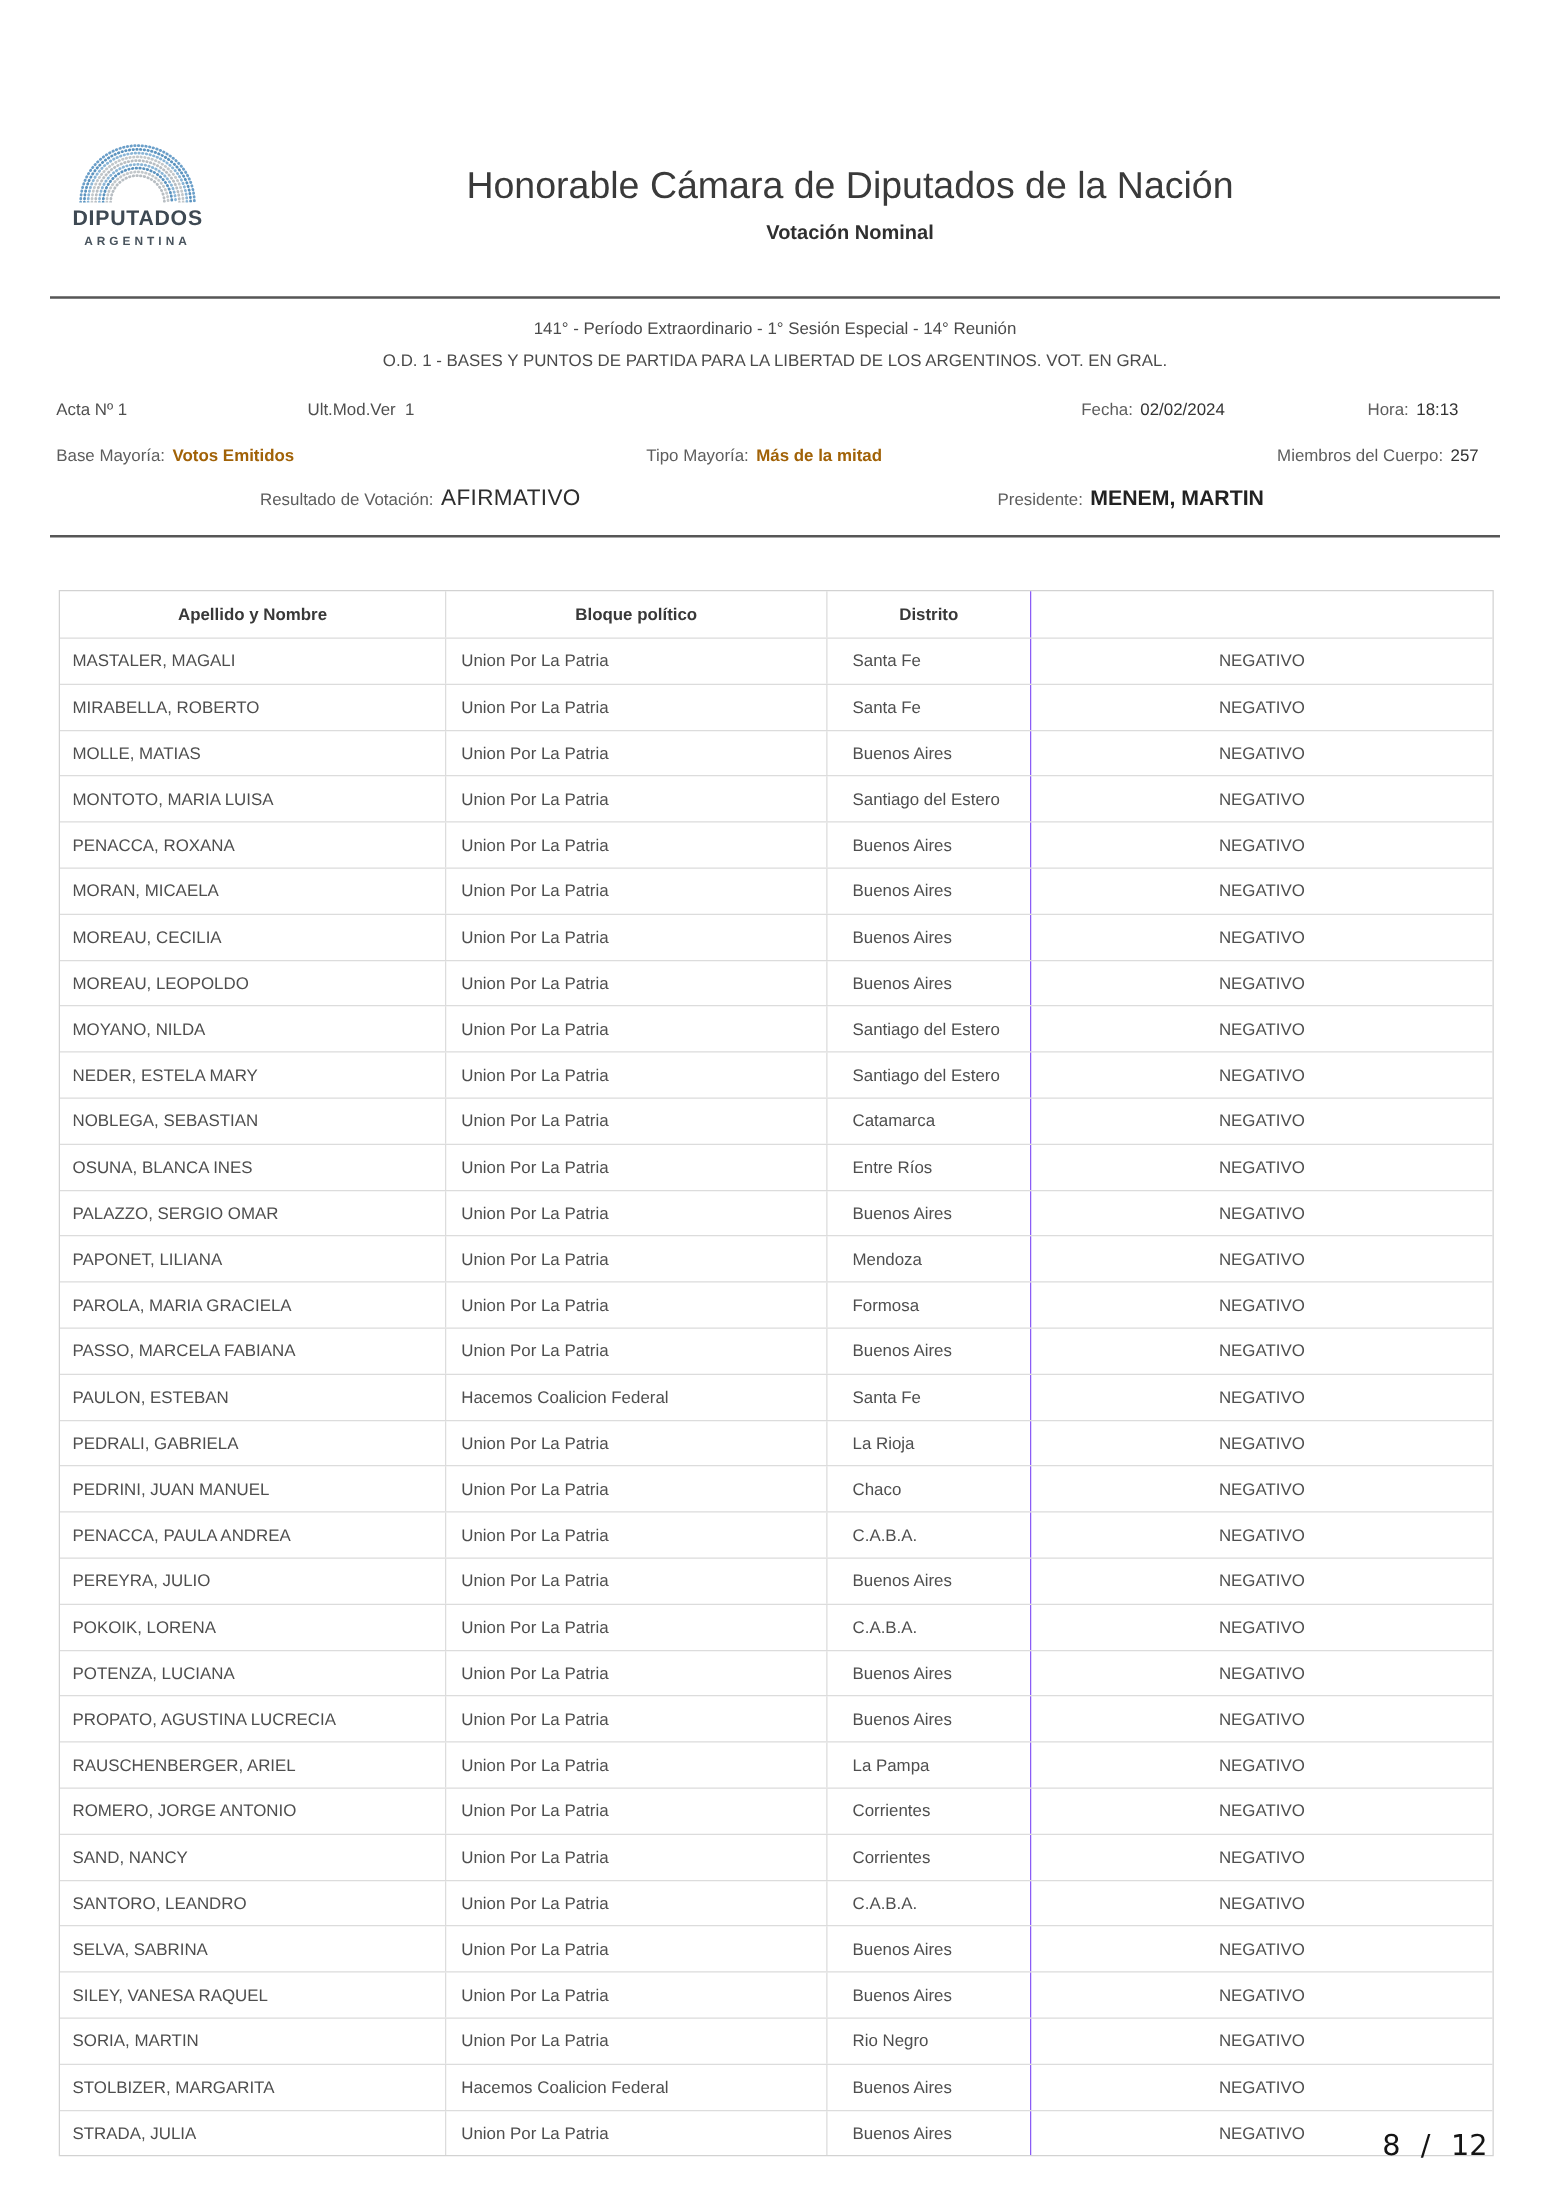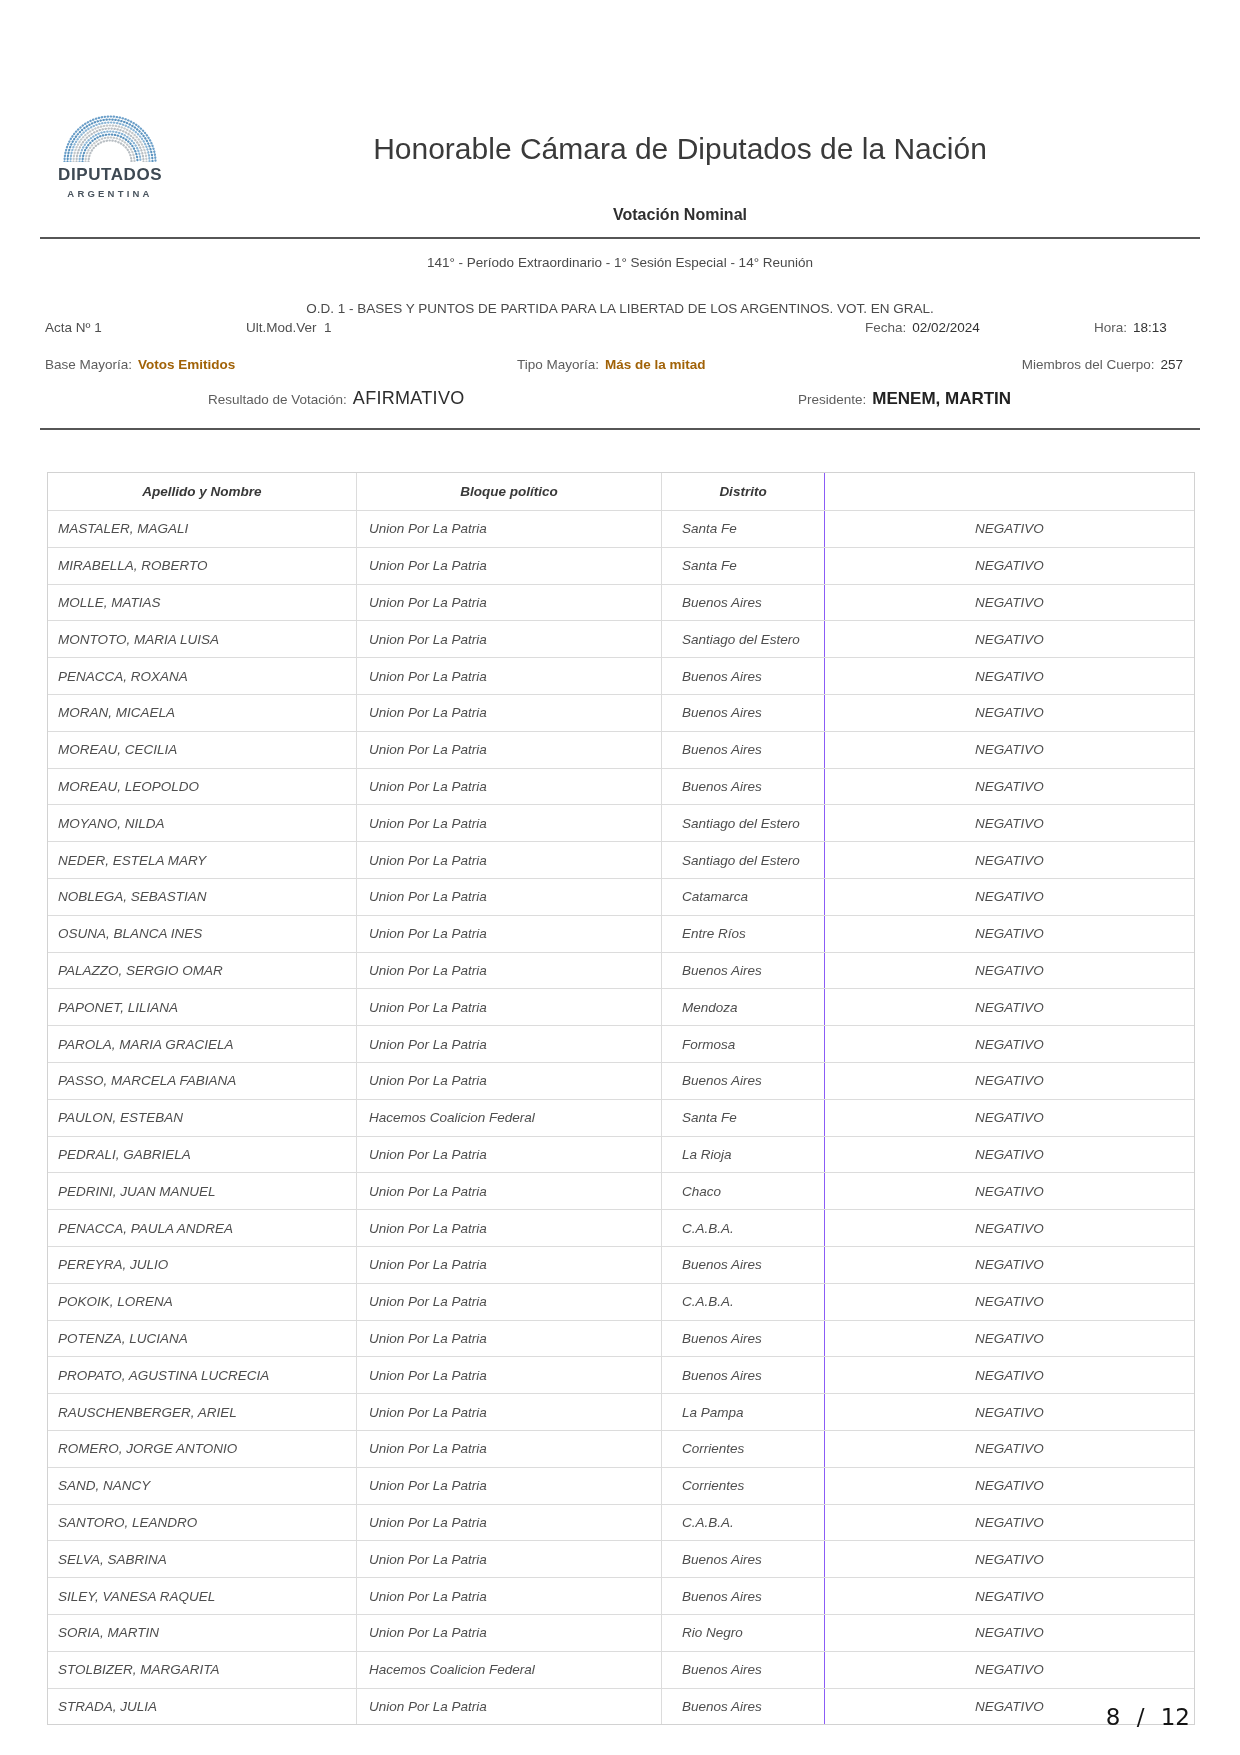--- a/index.html
+++ b/index.html
@@ -10,51 +10,51 @@
 
   
   .logo { position:absolute; left:58px; top:114px; width:104px; text-align:center; }
   .logo svg { display:block; margin:0 auto; }
   .logo-name { font-size:17px; font-weight:bold; color:#3e4953; letter-spacing:0.6px; margin-top:3px; }
   .logo-sub  { font-size:9.5px; font-weight:bold; color:#49545e; letter-spacing:3.2px; margin-top:3px; }
 
   .title    { position:absolute; left:160px; top:132px; width:1040px; text-align:center;
               font-size:30px; font-weight:400; color:#3a3a3a; }
   .subtitle { position:absolute; left:160px; top:178px; width:1040px; text-align:center;
-              font-size:16px; font-weight:bold; color:#2f2f2f;margin-top:28px; }
+              font-size:16px; font-weight:bold; color:#2f2f2f; }
 
   .rule { position:absolute; left:40px; width:1160px; height:2px; background:#565656; }
   .rule1 { top:237px; }
   .rule2 { top:428px; }
 
   .session { position:absolute; left:40px; width:1160px; text-align:center;
              font-size:13.5px; color:#4a4a4a; }
   .session1 { top:255px; }
-  .session2 { top:281px;margin-top:20px; }
+  .session2 { top:281px; }
 
   
   .meta { position:absolute; font-size:13.5px; color:#4f4f4f; white-space:pre; }
   .meta .lbl { color:#5d5d5d; }
   .meta .val { color:#333333; margin-left:6px; }
   .meta .val.b { font-weight:bold; color:#a16207; }
   .m-acta     { left:45px;  top:320px; }
   .m-ultmod   { left:246px; top:320px; }
   .m-fecha    { left:865px; top:320px; }
   .m-hora     { left:1094px;top:320px; }
   .m-base     { left:45px;  top:357px; }
   .m-tipo     { left:517px; top:357px; }
   .m-miembros { right:57px; top:357px; }
   .m-resultado { left:208px; top:388px; display:flex; align-items:baseline; }
   .m-resultado .val { font-size:18px; color:#2d2d2d; letter-spacing:0.3px; }
   .m-presidente { left:798px; top:389px; display:flex; align-items:baseline; }
   .m-presidente .val { font-size:17px; font-weight:bold; color:#222222; }
 
   
   .vtable { position:absolute; left:47px; top:472px; width:1146px;
-            border:1px solid #d2d2d2; background:#ffffff;font-style:italic; }
+            border:1px solid #d2d2d2; background:#ffffff; }
   .tr { display:flex; height:35.8px; border-top:1px solid #dcdcdc; }
   .tr.head { height:37px; border-top:none; }
   .td { box-sizing:border-box; height:100%; display:flex; align-items:center;
         font-size:13.5px; color:#4e4e4e; overflow:hidden; }
   .c0 { width:308px; padding-left:10px; }
   .c1 { width:305px; padding-left:12px; border-left:1px solid #dcdcdc; }
   .c2 { width:163px; padding-left:20px; border-left:1px solid #dcdcdc; }
   .c3 { width:370px; border-left:1px solid #8b5cf6; justify-content:center; }
   .tr.head .td { justify-content:center; padding-left:0; font-weight:bold; color:#383838; }
 

